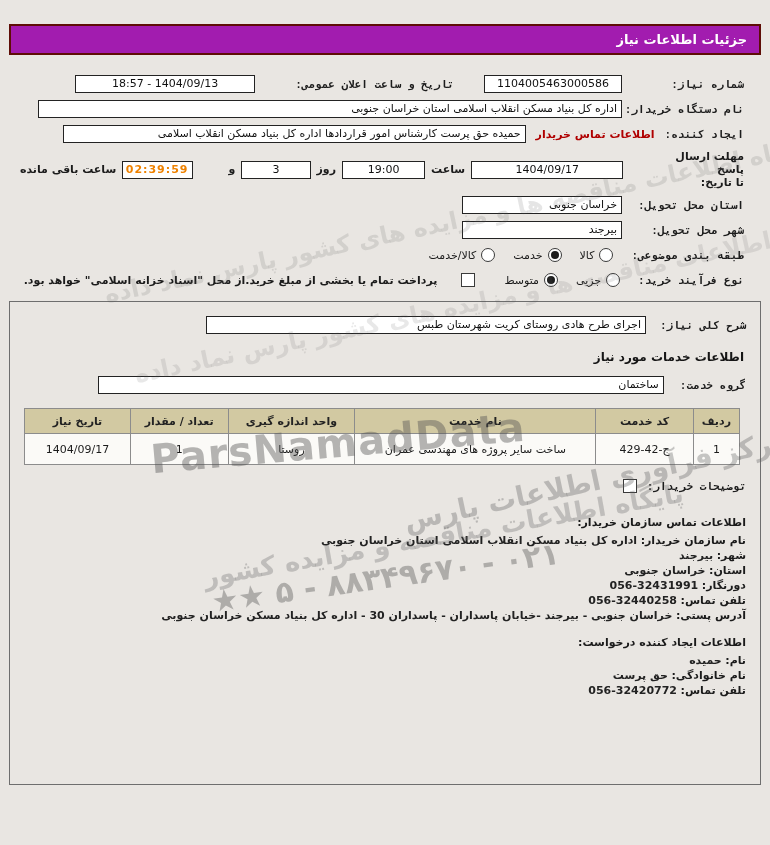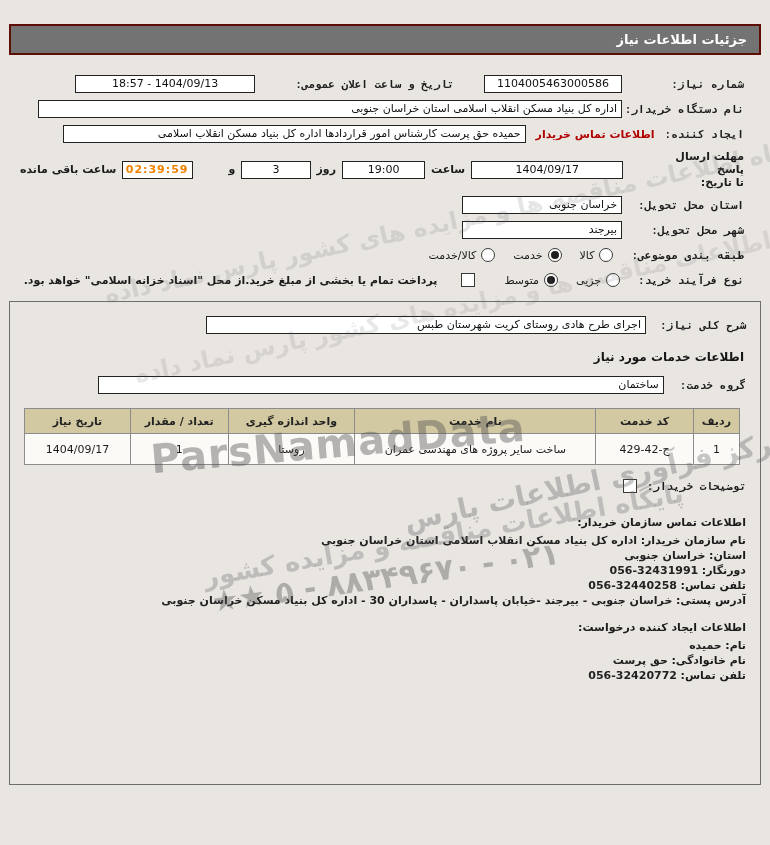--- a/index.html
+++ b/index.html
@@ -4,21 +4,21 @@
 <style>
   html,body{margin:0;padding:0;}
   body{
     width:770px;height:845px;overflow:hidden;position:relative;
     background:#e9e6e2;
     font-family:"DejaVu Sans", sans-serif;
     font-size:11px;color:#1b1b1b;direction:rtl;
   }
   .page{padding-top:24px;}
   .titlebar{
-    margin:0 9px;background:#737373;border:2px solid #5e0d07;
+    margin:0 9px;background:#a21caf;border:2px solid #5e0d07;
     color:#fff;font-weight:bold;font-size:13px;padding:6px 12px;
   }
   .form-area{margin:20px 26px 0 14px;}
   .frow{display:flex;align-items:center;margin-bottom:7px;min-height:18px;}
   .flabel{font-weight:bold;white-space:nowrap;color:#1c1c1c;font-family:Liberation Mono, monospace;}
   .box{
     background:#fff;border:1px solid #232323;height:16px;line-height:16px;
     padding:0 4px;overflow:hidden;white-space:nowrap;font-size:11px;color:#111;
   }
   .center{text-align:center;}
@@ -199,20 +199,24 @@
     </div>
 
     <div class="contact">
       <div class="chead first">اطلاعات تماس سازمان خریدار:</div>
 
       <div class="cline">
         <span class="clabel">نام سازمان خریدار:</span>
         <span class="cvalue">اداره کل بنیاد مسکن انقلاب اسلامی استان خراسان جنوبی</span>
       </div>
       <div class="cline">
+        <span class="clabel">شهر:</span>
+        <span class="cvalue">بیرجند</span>
+      </div>
+      <div class="cline">
         <span class="clabel">استان:</span>
         <span class="cvalue">خراسان جنوبی</span>
       </div>
       <div class="cline">
         <span class="clabel">دورنگار:</span>
         <span class="cvalue">32431991-056</span>
       </div>
       <div class="cline">
         <span class="clabel">تلفن تماس:</span>
         <span class="cvalue">32440258-056</span>

